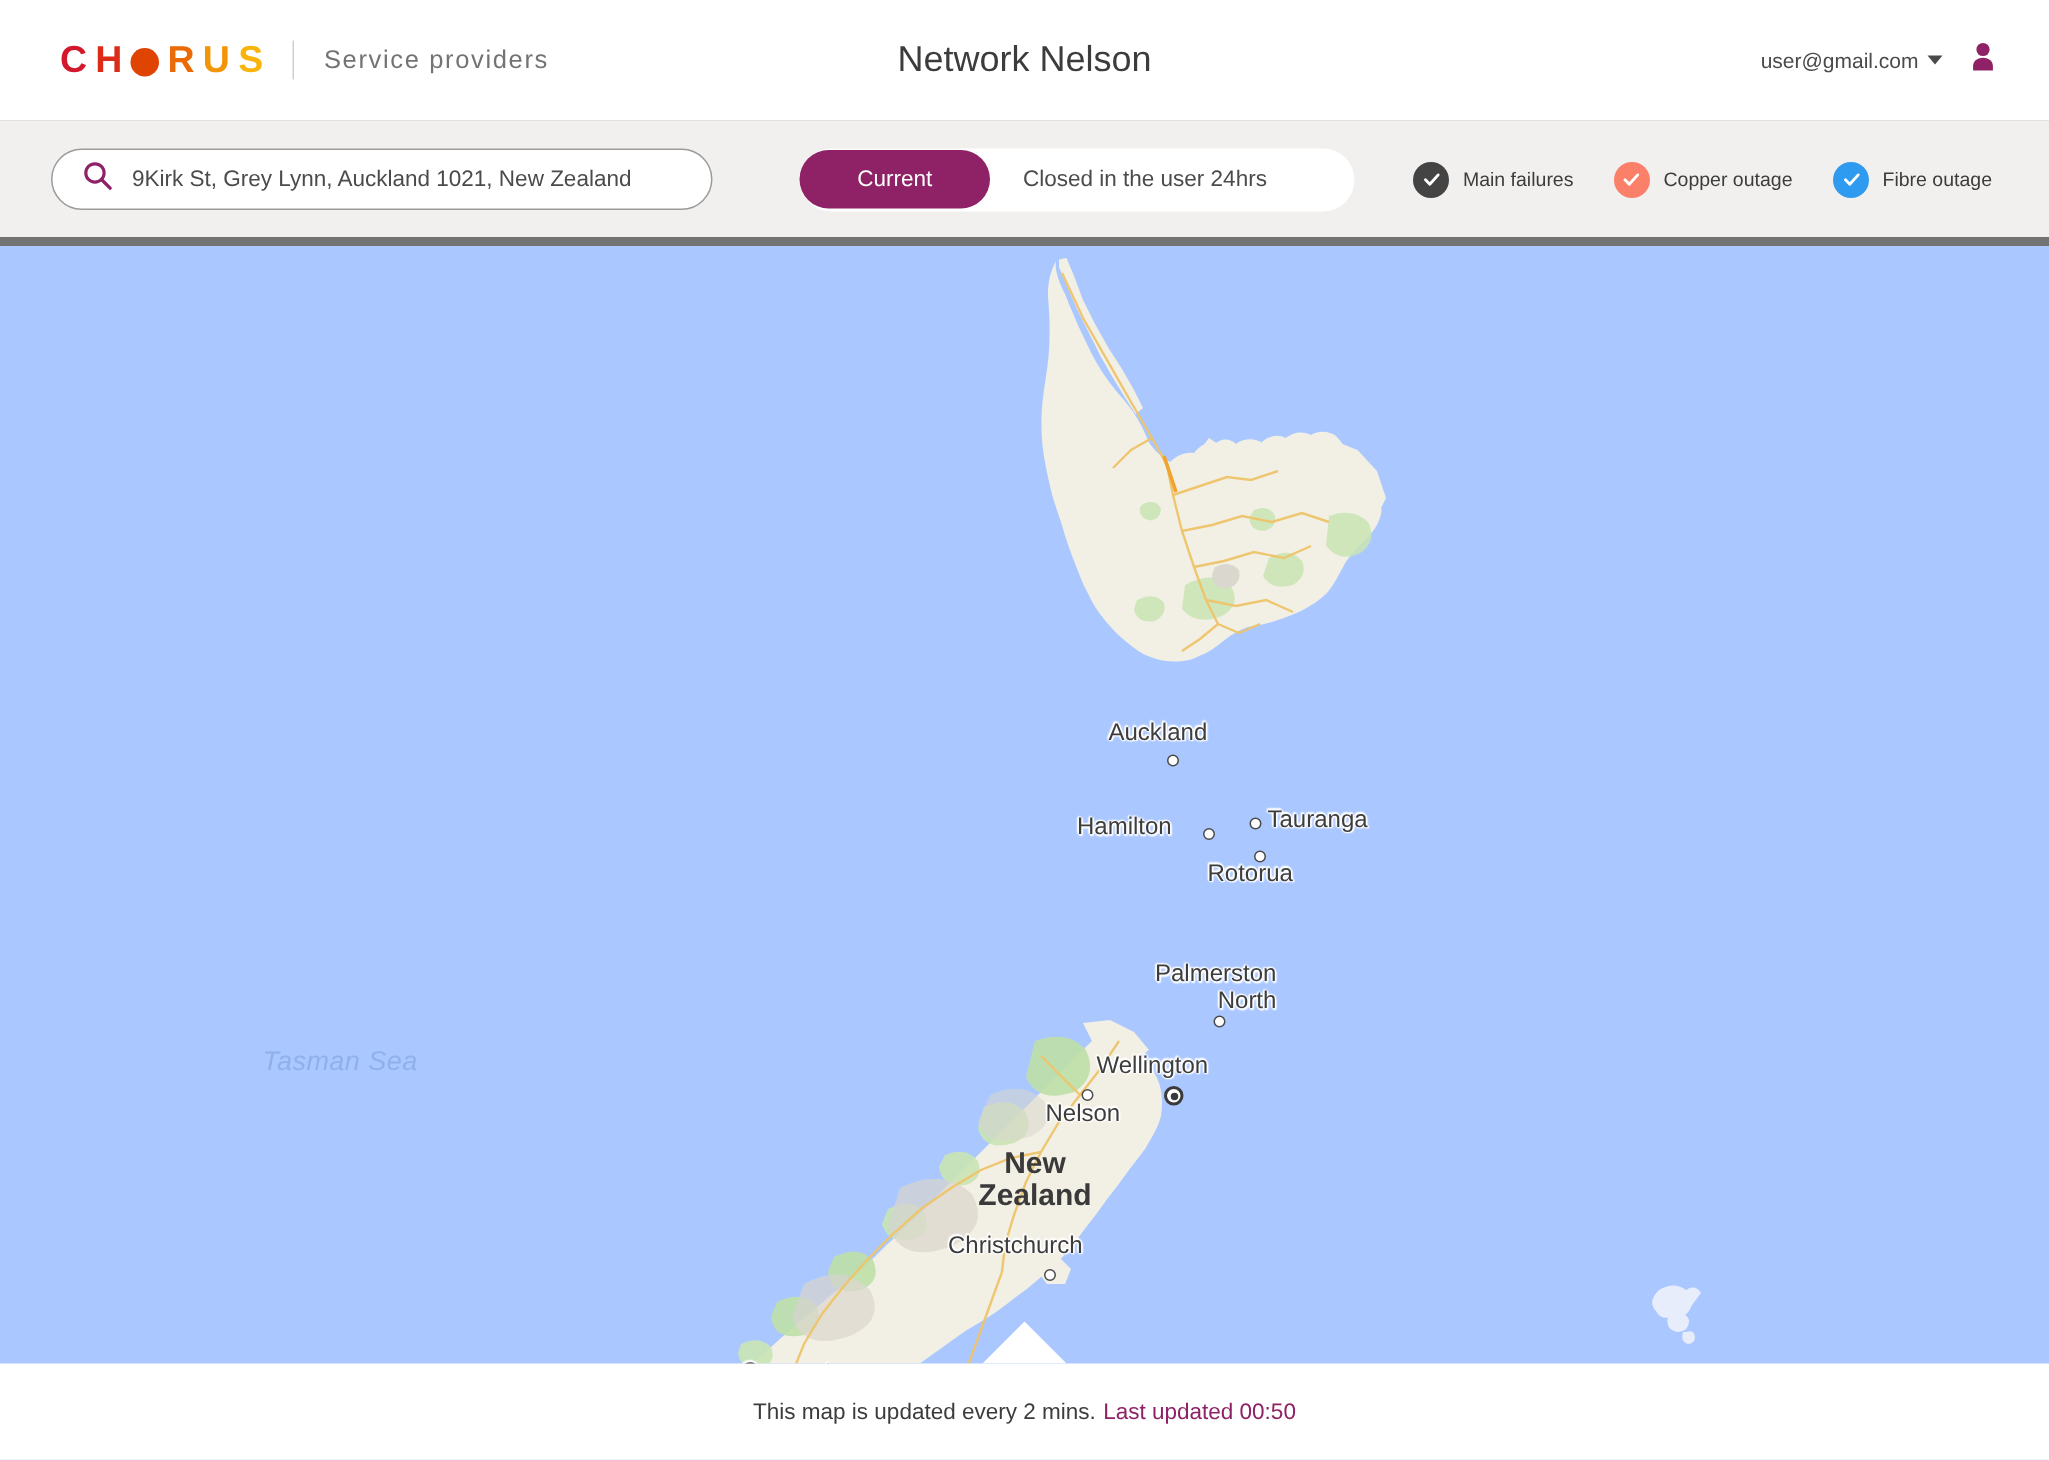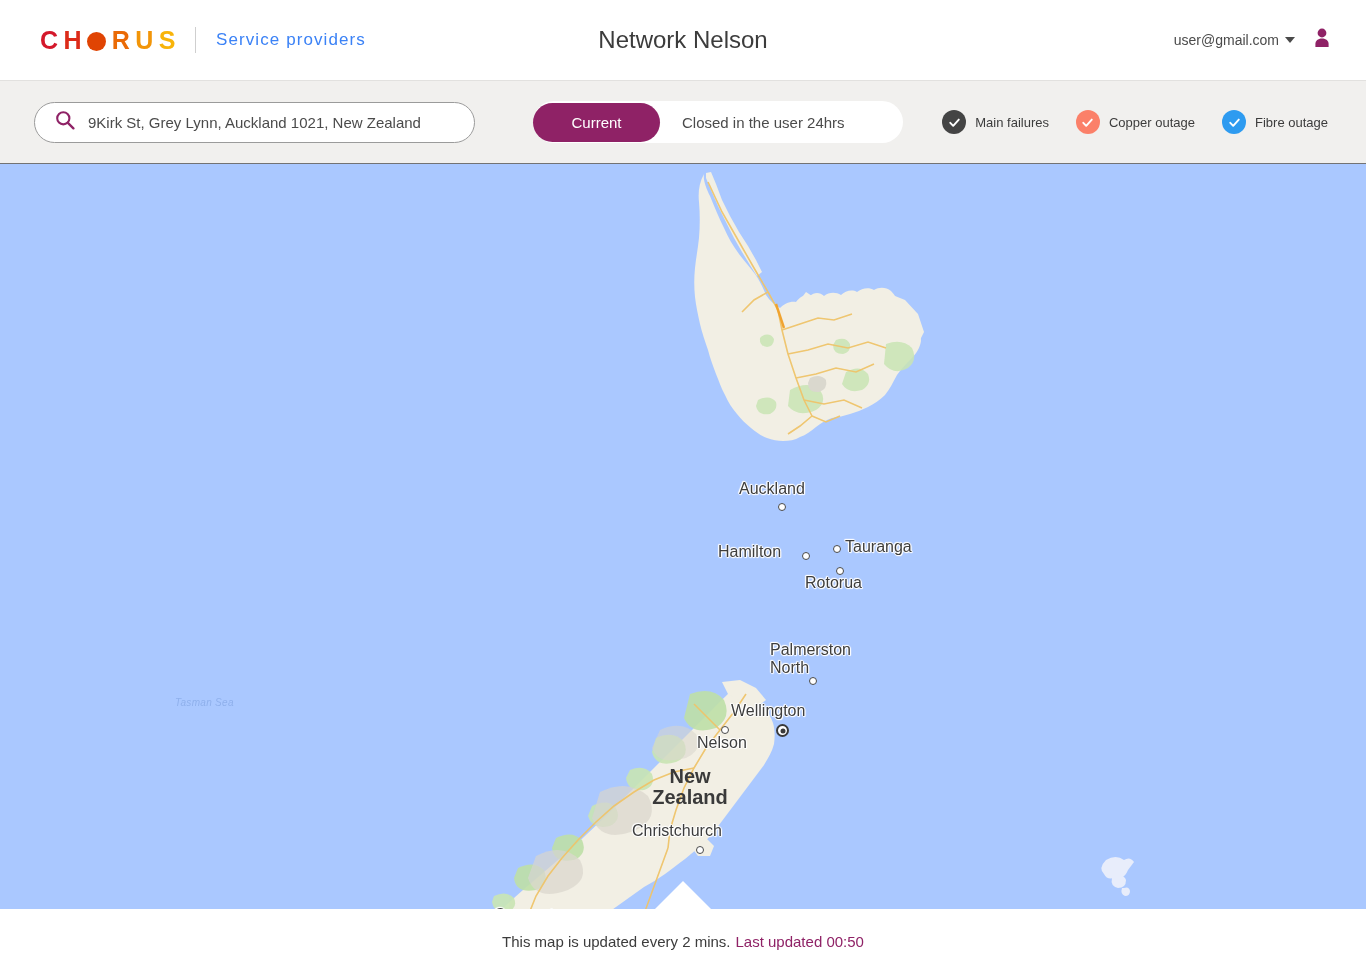--- a/index.html
+++ b/index.html
@@ -42,21 +42,21 @@
     top:1px;
   }
   .brand-divider{
     width:1px;
     height:26px;
     background:#cfcfcf;
     margin:0 20px 0 14px;
   }
   .brand-sub{
     font-size:17px;
-    color:#3b82f6;
+    color:#737373;
     letter-spacing:1.1px;
     font-weight:400;
   }
   .page-title{
     position:absolute;
     left:0; right:0;
     text-align:center;
     font-size:24px;
     color:#3c3c3c;
     font-weight:400;
@@ -83,21 +83,21 @@
   }
   .user-icon{ margin-left:10px; display:block; }
 
   
   .toolbar{
     height:83px;
     background:#f1f0ee;
     display:flex;
     align-items:center;
     position:relative;
-    border-bottom:1px solid #737373;
+    border-bottom:6px solid #737373;
   }
   .search-box{
     position:absolute;
     left:34px;
     width:441px;
     height:41px;
     background:#ffffff;
     border:1px solid #9b9b9b;
     border-radius:21px;
     display:flex;
@@ -175,21 +175,21 @@
     position:relative;
     height:745px;
     background:#aac8ff;
     overflow:hidden;
   }
   .map svg{ display:block; }
   .map-svg{ position:absolute; top:0; left:0; }
   .sea-label{
     position:absolute;
     left:175px; top:533px;
-    font-size:10px;
+    font-size:18px;
     font-style:italic;
     color:#8fb0ec;
     letter-spacing:.3px;
     pointer-events:none;
   }
   .country-label{
     position:absolute;
     left:645px; top:602px;
     width:90px;
     text-align:center;
@@ -516,21 +516,21 @@
   <div class="city-dot" style="left:833px;top:381px"></div>
 
   <div class="city" style="left:718px;top:379px"><span class="city-name">Hamilton</span></div>
   <div class="city-dot" style="left:802px;top:388px"></div>
 
   <div class="city" style="left:805px;top:410px"><span class="city-name">Rotorua</span></div>
   <div class="city-dot" style="left:836px;top:403px"></div>
 
   <div class="city" style="left:770px;top:477px">
     <span class="city-name">Palmerston</span><br>
-    <span class="city-name" style="display:inline-block;width:100%;text-align:left">North</span>
+    <span class="city-name" style="display:inline-block;width:100%;text-align:right">North</span>
   </div>
   <div class="city-dot" style="left:809px;top:513px"></div>
 
   <div class="city" style="left:731px;top:538px"><span class="city-name">Wellington</span></div>
   <div class="city-dot capital" style="left:776px;top:560px"></div>
 
   <div class="city" style="left:697px;top:570px"><span class="city-name">Nelson</span></div>
   <div class="city-dot" style="left:721px;top:562px"></div>
 
   <div class="city" style="left:632px;top:658px"><span class="city-name">Christchurch</span></div>

